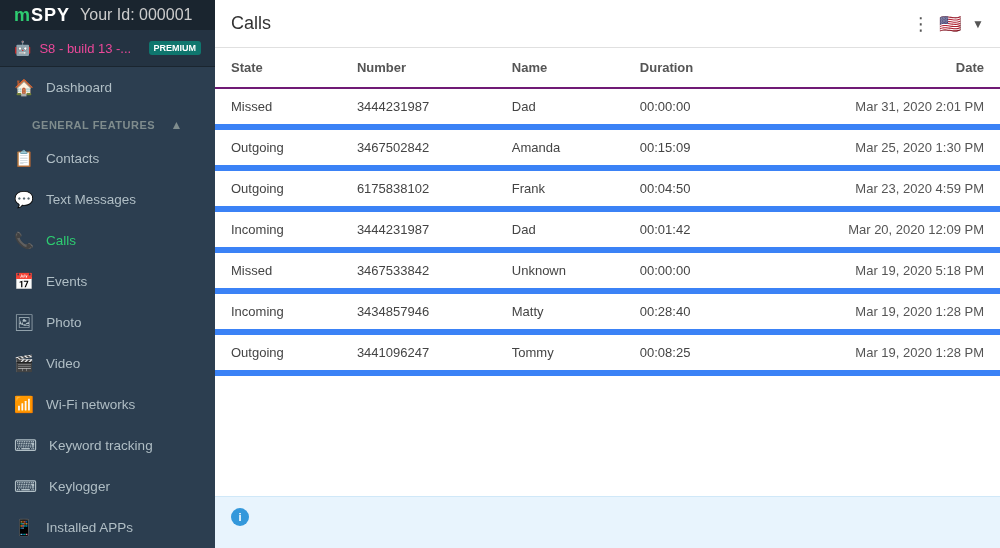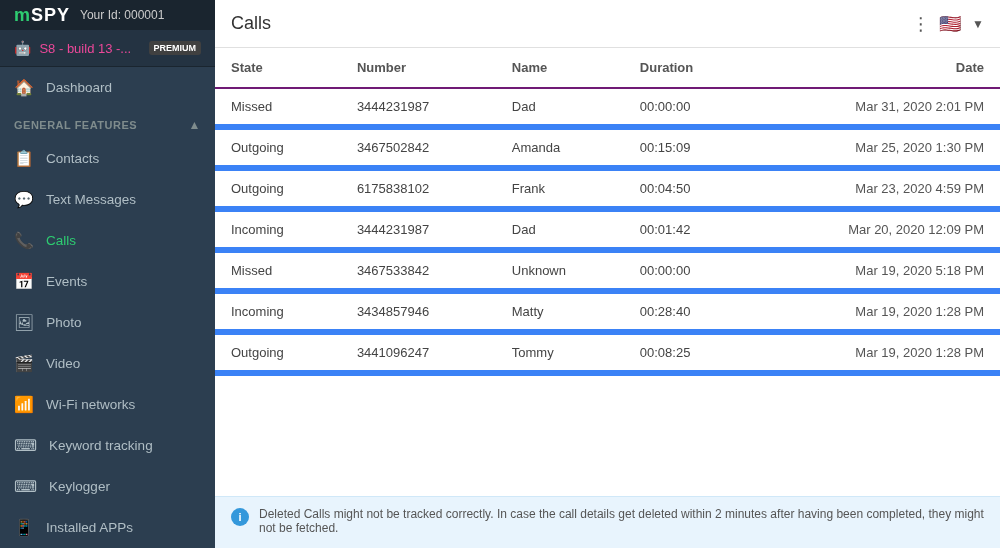--- a/index.html
+++ b/index.html
@@ -26,42 +26,42 @@
     .logo-text {
       color: #fff;
       font-weight: bold;
       font-size: 18px;
       letter-spacing: 1px;
     }
     .logo-m { color: #2ecc71; }
     .logo-spy { color: #fff; }
     .user-id {
       margin-left: 10px;
-      font-size: 12px;
+      font-size: 16px;
       color: #ccc;
     }
     .device-row {
       background: #243342;
       display: flex;
       align-items: center;
       padding: 10px 14px;
       gap: 8px;
       border-bottom: 1px solid #1a252f;
     }
     .device-icon {
       font-size: 14px;
       color: #aaa;
     }
     .device-name {
       font-size: 13px;
       color: #ec4899;
       flex: 1;
     }
     .premium-badge {
-      background: #404040;
+      background: #0f766e;
       color: #fff;
       font-size: 9px;
       padding: 2px 5px;
       border-radius: 3px;
       font-weight: bold;
       text-transform: uppercase;
     }
     .nav-item {
       display: flex;
       align-items: center;
@@ -71,21 +71,21 @@
       font-size: 13.5px;
       color: #b0bec5;
       transition: background 0.15s;
     }
     .nav-item.active { color: #2ecc71; }
     .nav-item .nav-icon { font-size: 16px; min-width: 20px; text-align: center; }
     .section-header {
       display: flex;
       align-items: center;
       justify-content: space-between;
-      padding: 10px 14px 6px;
+      padding: 10px 32px 6px;
       font-size: 11px;
       font-weight: bold;
       color: #7f8c8d;
       text-transform: uppercase;
       letter-spacing: 0.5px;
     }
     .section-header .chevron { font-size: 12px; color: #7f8c8d; }
 
     
     .main-content {
@@ -326,15 +326,14 @@
       <td>Tommy</td>
       <td>00:08:25</td>
       <td>Mar 19, 2020 1:28 PM</td>
     </tr>
         </tbody>
     </table>
   </div>
 
   <div class="info-bar">
     <div class="info-icon">i</div>
-    <span>Deleted Calls might not be tracked correctly. In case the call details get deleted within 2 minutes after having been completed, they might not be fetched.</span>
   </div>
 </div>
 
 </body></html>

